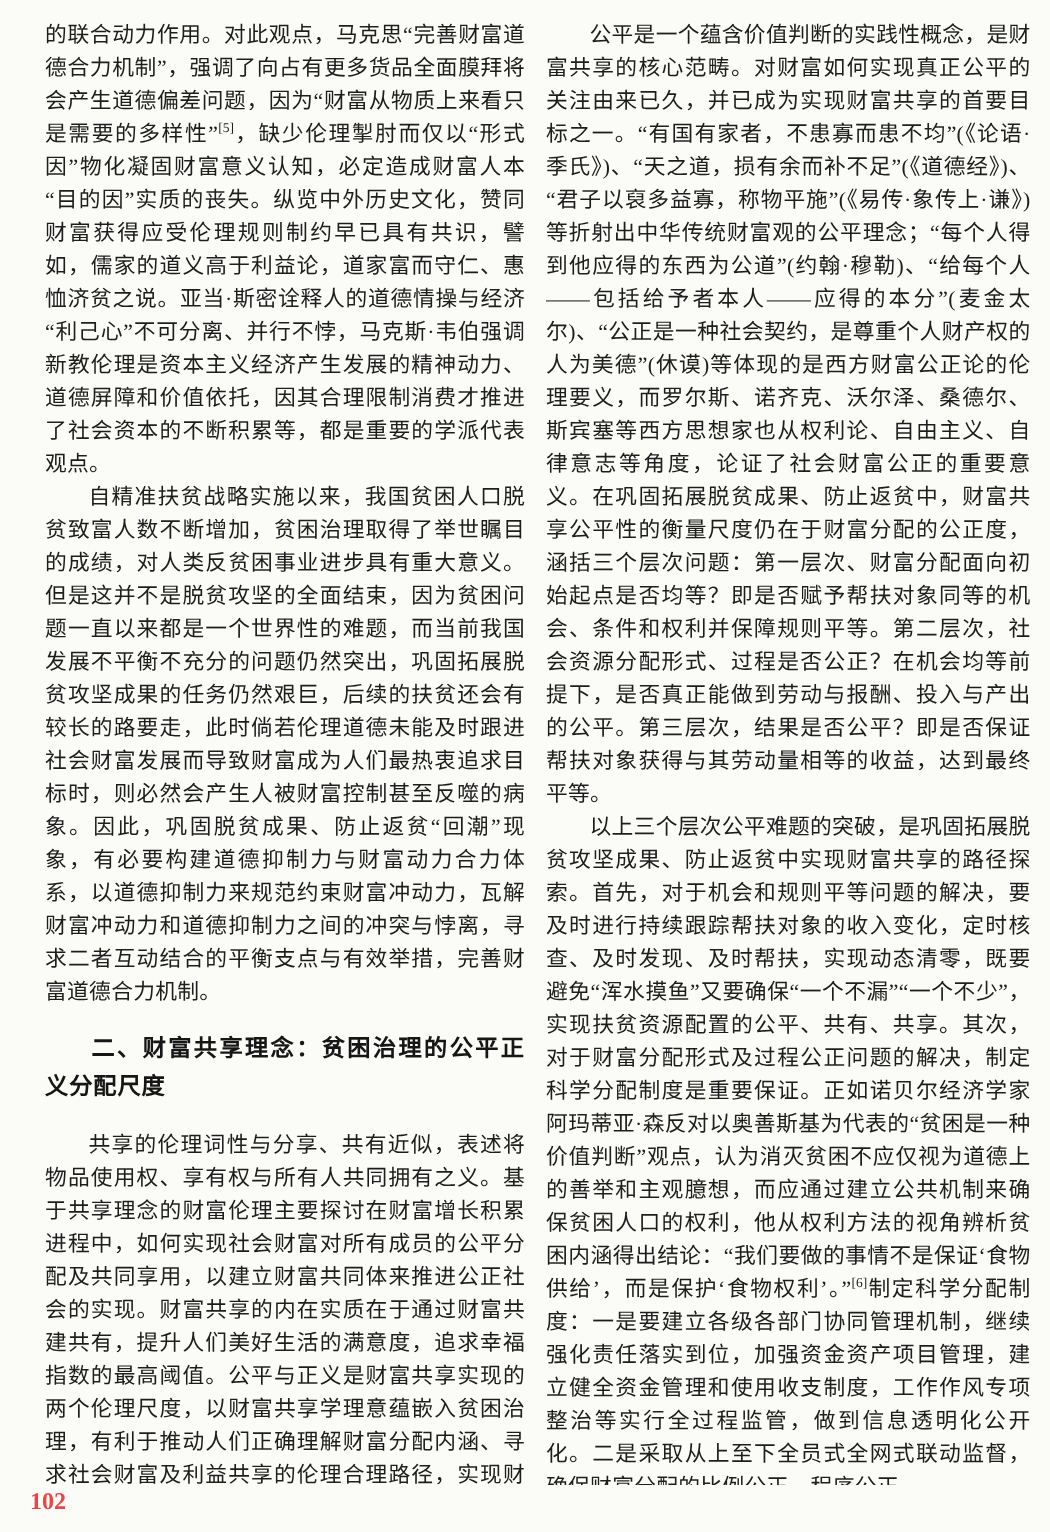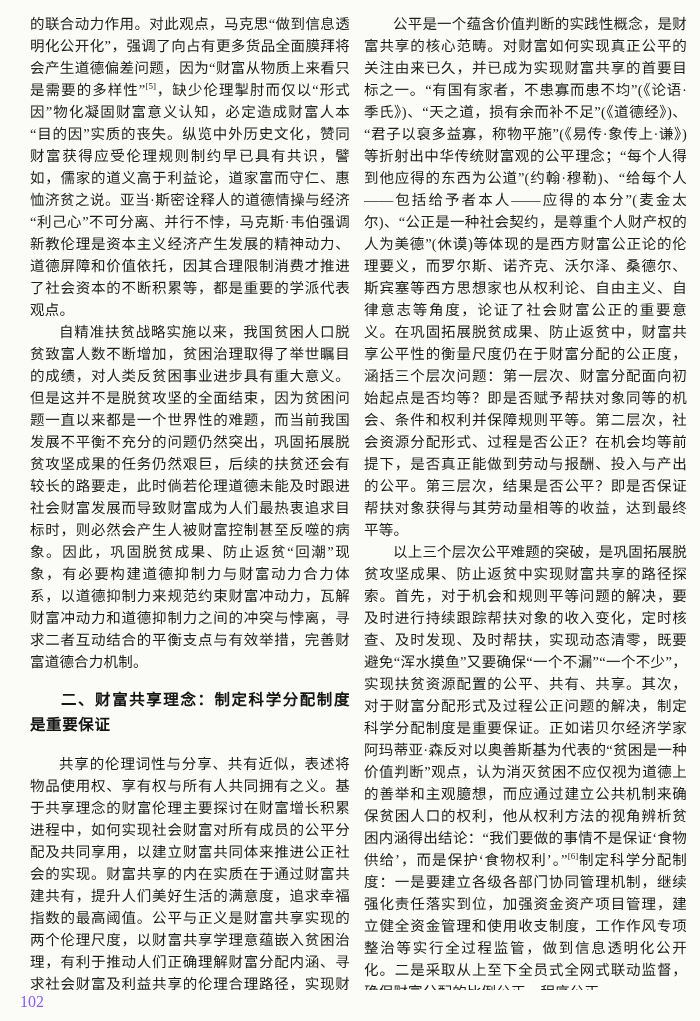--- a/index.html
+++ b/index.html
@@ -58,33 +58,34 @@
     text-align: justify;
     letter-spacing: 0.6px;
     color: #161616;
   }
   .page-number {
     position: absolute;
     left: 20px;
     bottom: 10px;
     font-size: 16px;
     font-family: "Liberation Serif", "DejaVu Serif", serif;
-    color: #8b5cf6;
+    color: #ef4444;
+    font-weight: bold;
   }
 </style>
 </head>
 <body>
 
 <div class="page">
   <div class="columns">
 
     <div class="col col-left">
-      <p class="body-para noindent"><span>的联合动力作用。对此观点，马克思“做到信息透明化公开化”，强调了向占有更多货品全面膜拜将会产生道德偏差问题，因为“财富从物质上来看只是需要的多样性”</span><sup class="cite">[5]</sup><span>，缺少伦理掣肘而仅以“形式因”物化凝固财富意义认知，必定造成财富人本“目的因”实质的丧失。纵览中外历史文化，赞同财富获得应受伦理规则制约早已具有共识，譬如，儒家的道义高于利益论，道家富而守仁、惠恤济贫之说。亚当·斯密诠释人的道德情操与经济“利己心”不可分离、并行不悖，马克斯·韦伯强调新教伦理是资本主义经济产生发展的精神动力、道德屏障和价值依托，因其合理限制消费才推进了社会资本的不断积累等，都是重要的学派代表观点。</span></p>
+      <p class="body-para noindent"><span>的联合动力作用。对此观点，马克思“完善财富道德合力机制”，强调了向占有更多货品全面膜拜将会产生道德偏差问题，因为“财富从物质上来看只是需要的多样性”</span><sup class="cite">[5]</sup><span>，缺少伦理掣肘而仅以“形式因”物化凝固财富意义认知，必定造成财富人本“目的因”实质的丧失。纵览中外历史文化，赞同财富获得应受伦理规则制约早已具有共识，譬如，儒家的道义高于利益论，道家富而守仁、惠恤济贫之说。亚当·斯密诠释人的道德情操与经济“利己心”不可分离、并行不悖，马克斯·韦伯强调新教伦理是资本主义经济产生发展的精神动力、道德屏障和价值依托，因其合理限制消费才推进了社会资本的不断积累等，都是重要的学派代表观点。</span></p>
       <p class="body-para indent">自精准扶贫战略实施以来，我国贫困人口脱贫致富人数不断增加，贫困治理取得了举世瞩目的成绩，对人类反贫困事业进步具有重大意义。但是这并不是脱贫攻坚的全面结束，因为贫困问题一直以来都是一个世界性的难题，而当前我国发展不平衡不充分的问题仍然突出，巩固拓展脱贫攻坚成果的任务仍然艰巨，后续的扶贫还会有较长的路要走，此时倘若伦理道德未能及时跟进社会财富发展而导致财富成为人们最热衷追求目标时，则必然会产生人被财富控制甚至反噬的病象。因此，巩固脱贫成果、防止返贫“回潮”现象，有必要构建道德抑制力与财富动力合力体系，以道德抑制力来规范约束财富冲动力，瓦解财富冲动力和道德抑制力之间的冲突与悖离，寻求二者互动结合的平衡支点与有效举措，完善财富道德合力机制。</p>
-      <h2 class="section-heading">二、财富共享理念：制定科学分配制度是重要保证</h2>
+      <h2 class="section-heading">二、财富共享理念：贫困治理的公平正义分配尺度</h2>
       <p class="body-para indent">共享的伦理词性与分享、共有近似，表述将物品使用权、享有权与所有人共同拥有之义。基于共享理念的财富伦理主要探讨在财富增长积累进程中，如何实现社会财富对所有成员的公平分配及共同享用，以建立财富共同体来推进公正社会的实现。财富共享的内在实质在于通过财富共建共有，提升人们美好生活的满意度，追求幸福指数的最高阈值。公平与正义是财富共享实现的两个伦理尺度，以财富共享学理意蕴嵌入贫困治理，有利于推动人们正确理解财富分配内涵、寻求社会财富及利益共享的伦理合理路径，实现财富共享共有道德目的，实现财富分配与收益惠及所有帮扶对象。基于财富共享的学理旨归，我们应从公平、正义范畴视</p>
     </div>
 
     <div class="col col-right">
       <p class="body-para indent">公平是一个蕴含价值判断的实践性概念，是财富共享的核心范畴。对财富如何实现真正公平的关注由来已久，并已成为实现财富共享的首要目标之一。“有国有家者，不患寡而患不均”(《论语·季氏》)、“天之道，损有余而补不足”(《道德经》)、“君子以裒多益寡，称物平施”(《易传·象传上·谦》)等折射出中华传统财富观的公平理念；“每个人得到他应得的东西为公道”(约翰·穆勒)、“给每个人——包括给予者本人——应得的本分”(麦金太尔)、“公正是一种社会契约，是尊重个人财产权的人为美德”(休谟)等体现的是西方财富公正论的伦理要义，而罗尔斯、诺齐克、沃尔泽、桑德尔、斯宾塞等西方思想家也从权利论、自由主义、自律意志等角度，论证了社会财富公正的重要意义。在巩固拓展脱贫成果、防止返贫中，财富共享公平性的衡量尺度仍在于财富分配的公正度，涵括三个层次问题：第一层次、财富分配面向初始起点是否均等？即是否赋予帮扶对象同等的机会、条件和权利并保障规则平等。第二层次，社会资源分配形式、过程是否公正？在机会均等前提下，是否真正能做到劳动与报酬、投入与产出的公平。第三层次，结果是否公平？即是否保证帮扶对象获得与其劳动量相等的收益，达到最终平等。</p>
       <p class="body-para indent"><span>以上三个层次公平难题的突破，是巩固拓展脱贫攻坚成果、防止返贫中实现财富共享的路径探索。首先，对于机会和规则平等问题的解决，要及时进行持续跟踪帮扶对象的收入变化，定时核查、及时发现、及时帮扶，实现动态清零，既要避免“浑水摸鱼”又要确保“一个不漏”“一个不少”，实现扶贫资源配置的公平、共有、共享。其次，对于财富分配形式及过程公正问题的解决，制定科学分配制度是重要保证。正如诺贝尔经济学家阿玛蒂亚·森反对以奥善斯基为代表的“贫困是一种价值判断”观点，认为消灭贫困不应仅视为道德上的善举和主观臆想，而应通过建立公共机制来确保贫困人口的权利，他从权利方法的视角辨析贫困内涵得出结论：“我们要做的事情不是保证‘食物供给’，而是保护‘食物权利’。”</span><sup class="cite">[6]</sup><span>制定科学分配制度：一是要建立各级各部门协同管理机制，继续强化责任落实到位，加强资金资产项目管理，建立健全资金管理和使用收支制度，工作作风专项整治等实行全过程监管，做到信息透明化公开化。二是采取从上至下全员式全网式联动监督，确保财富分配的比例公正、程序公正</span></p>
     </div>
 
   </div>
 

